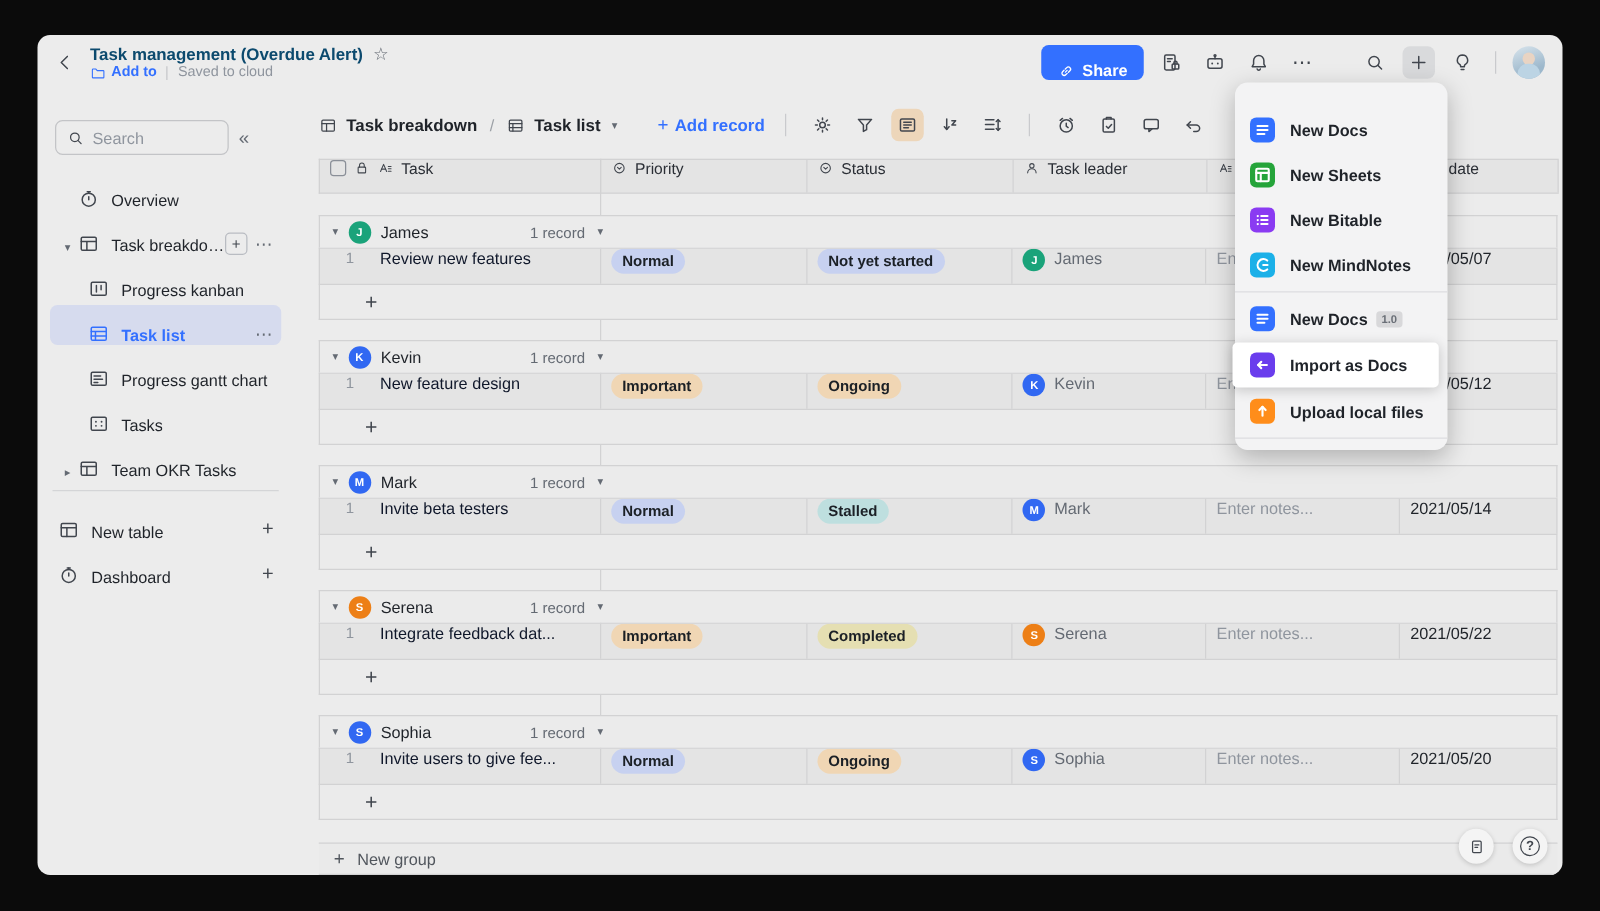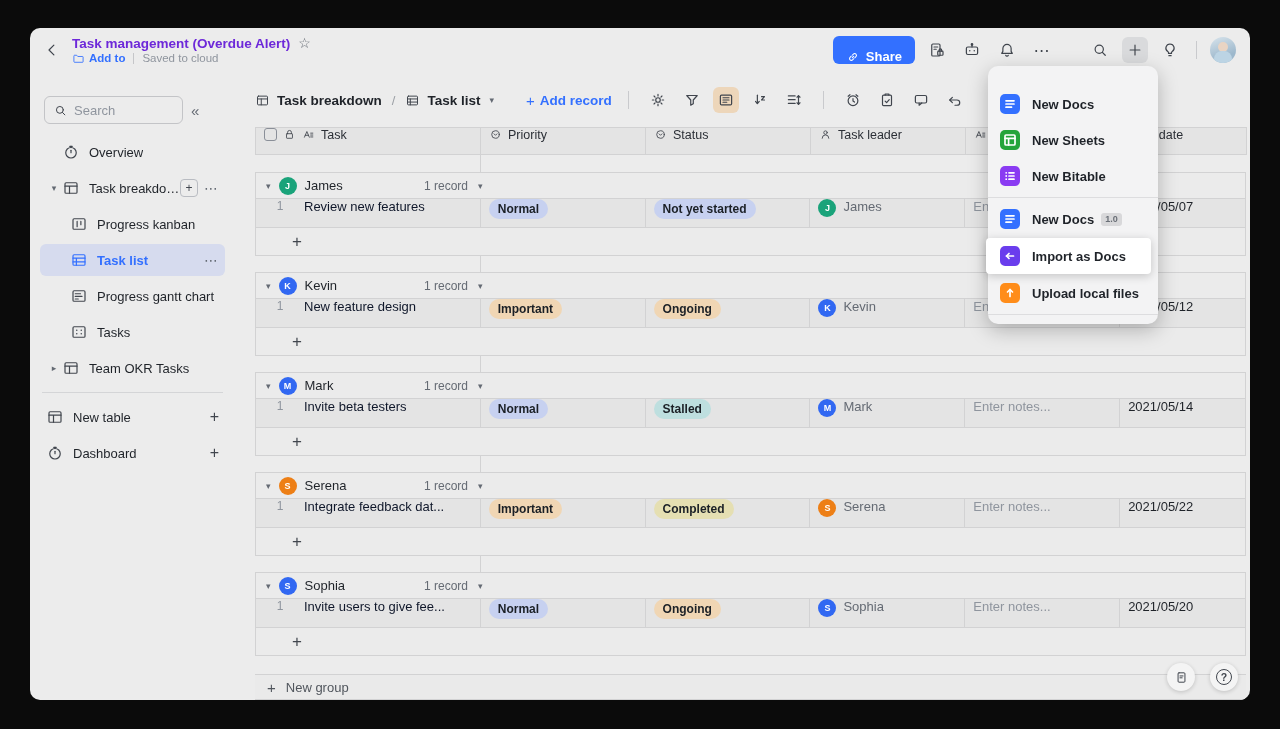--- a/index.html
+++ b/index.html
@@ -7,21 +7,21 @@
   body{background:#0b0b0b;font-family:"Liberation Sans","DejaVu Sans",sans-serif;color:#1f2329;position:relative;overflow:hidden;font-size:13px}
   svg.i{width:18px;height:18px;stroke:#41464e;fill:none;stroke-width:1.6;stroke-linecap:round;stroke-linejoin:round;display:block}
   svg.i.sm{width:15px;height:15px}
   svg.i.xs{width:13px;height:13px}
   .window{position:absolute;left:30px;top:28px;width:1220px;height:672px;background:#ececec;border-radius:10px;overflow:hidden}
   
   .titlebar{position:absolute;left:0;top:0;right:0;height:44px;display:flex;align-items:center;padding:0 14px 0 8px}
   .back{width:28px;height:32px;display:flex;align-items:center;justify-content:center;background:none;border:none;cursor:pointer}
   .title-wrap{display:flex;flex-direction:column;gap:1px;margin-left:6px}
   .title-row{display:flex;align-items:center;gap:8px}
-  .title{font-size:13.5px;font-weight:600;color:#6d28d9}
+  .title{font-size:13.5px;font-weight:600;color:#0c4a6e}
   .star{font-size:14px;color:#646a73;line-height:1}
   .subtitle-row{display:flex;align-items:center;gap:8px}
   .addto{display:flex;align-items:center;gap:4px;color:#3370ff;font-size:11.5px;font-weight:600;cursor:pointer}
   .addto svg{stroke:#3370ff;width:13px;height:13px}
   .vdiv{width:1px;height:11px;background:#c5c6c9}
   .saved{color:#8f959e;font-size:11.5px}
   .tb-right{margin-left:auto;display:flex;align-items:center;gap:9px}
   .share{display:flex;align-items:flex-end;gap:6px;background:#3370ff;color:#fff;border:none;border-radius:6px;height:28px;padding:0 13px;font-size:13px;font-weight:600;cursor:pointer;font-family:inherit}
   .share svg{stroke:#fff;width:14px;height:14px}
   .tbi{width:26px;height:26px;display:flex;align-items:center;justify-content:center;border-radius:6px;cursor:pointer}
@@ -32,21 +32,21 @@
   .avatar{width:26px;height:26px;border-radius:50%;background:linear-gradient(160deg,#d8e4ec 0%,#9db8cc 70%);position:relative;overflow:hidden;cursor:pointer}
   .avatar::before{content:"";position:absolute;left:8px;top:5px;width:10px;height:10px;border-radius:50%;background:#e9d4c3}
   .avatar::after{content:"";position:absolute;left:4px;top:14px;width:18px;height:14px;border-radius:8px 8px 0 0;background:#bcd4e4}
   
   .sidebar{position:absolute;left:0;top:44px;width:205px;bottom:0;padding:24px 10px 0 10px}
   .searchbox{display:flex;align-items:center;height:28px;border:1px solid #c3c4c7;border-radius:6px;padding:0 8px;gap:6px;background:transparent;margin:0 2px 0 4px}
   .searchbox input{border:none;outline:none;background:transparent;font-size:13px;color:#1f2329;width:100px;font-family:inherit}
   .searchbox input::placeholder{color:#8f959e}
   .collapse{color:#646a73;font-size:15px;margin-left:6px;cursor:pointer;letter-spacing:-2px}
   .search-row{display:flex;align-items:center;margin-bottom:12px}
-  .srow{display:flex;align-items:center;height:32px;border-radius:6px;padding:0 6px;margin-bottom:4px;cursor:pointer;color:#1f2329}
+  .srow{display:flex;align-items:flex-end;height:32px;border-radius:6px;padding:0 6px;margin-bottom:4px;cursor:pointer;color:#1f2329}
   .srow .caret{width:16px;font-size:9px;color:#646a73;flex:none;text-align:center}
   .srow .nicon{flex:none;margin-right:9px}
   .srow .lbl{font-size:13px;white-space:nowrap;overflow:hidden;text-overflow:ellipsis}
   .srow.child{padding-left:30px}
   .srow.selected{background:#d6dbee}
   .srow.selected .lbl{color:#3370ff;font-weight:600}
   .srow.selected svg{stroke:#3370ff}
   .srow .right{margin-left:auto;display:flex;align-items:center;gap:6px}
   .plusbox{width:18px;height:18px;border:1px solid #b9bcc2;border-radius:4px;display:flex;align-items:center;justify-content:center;font-size:12px;color:#41464e}
   .dots{color:#646a73;font-size:14px;letter-spacing:1px}
@@ -647,20 +647,29 @@
       <span class="mic ic-bitable">
           <svg viewBox="0 0 20 20">
             <path d="M9 6.8h5M9 10h5M9 13.2h5"></path>
             <circle cx="6.2" cy="6.8" r="0.9" fill="#fff" stroke="none"></circle>
             <circle cx="6.2" cy="10" r="0.9" fill="#fff" stroke="none"></circle>
             <circle cx="6.2" cy="13.2" r="0.9" fill="#fff" stroke="none"></circle>
           </svg>
         </span>
       <span class="ml">New Bitable</span>
     </div>
+    <div class="mi">
+      <span class="mic ic-mind">
+          <svg viewBox="0 0 20 20">
+            <path d="M13.8 6.4a4.7 4.7 0 1 0 0 7.2"></path>
+            <path d="M10.6 10h3.4"></path>
+          </svg>
+        </span>
+      <span class="ml">New MindNotes</span>
+    </div>
     <div class="mdiv"></div>
     <div class="mi">
       <span class="mic ic-docs">
           <svg viewBox="0 0 20 20">
             <path d="M6 6.8h8M6 10h8M6 13.2h5.5"></path>
           </svg>
         </span>
       <span class="ml">New Docs</span>
       <span class="vbadge">1.0</span>
     </div>

